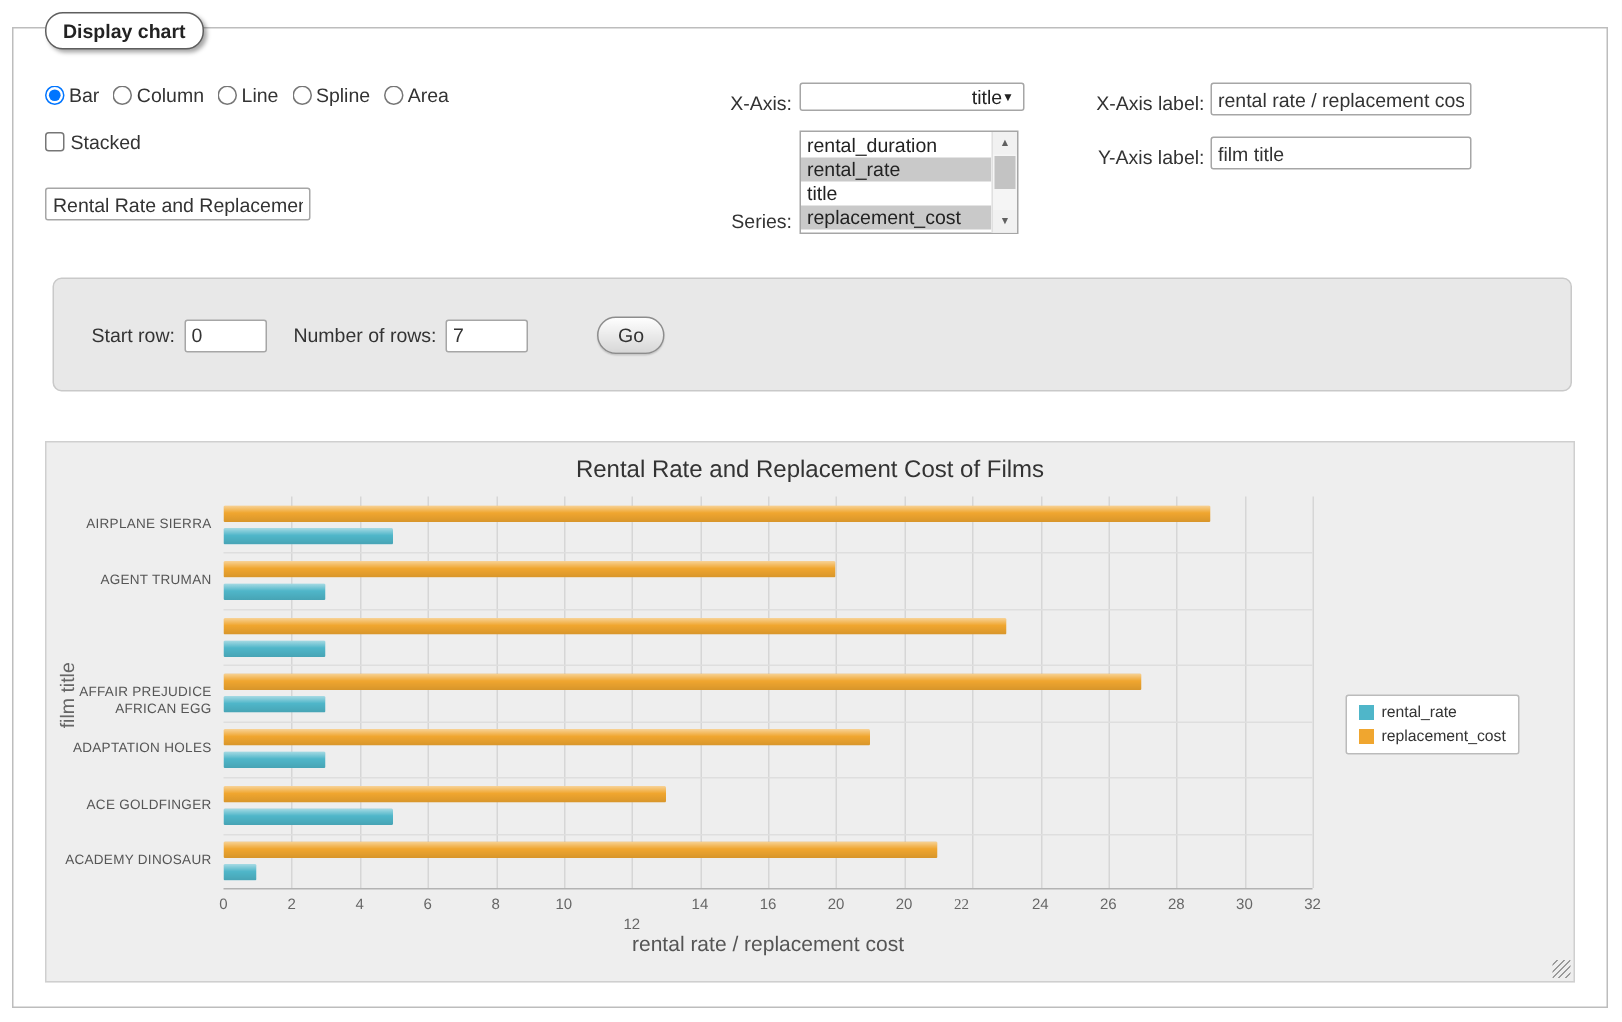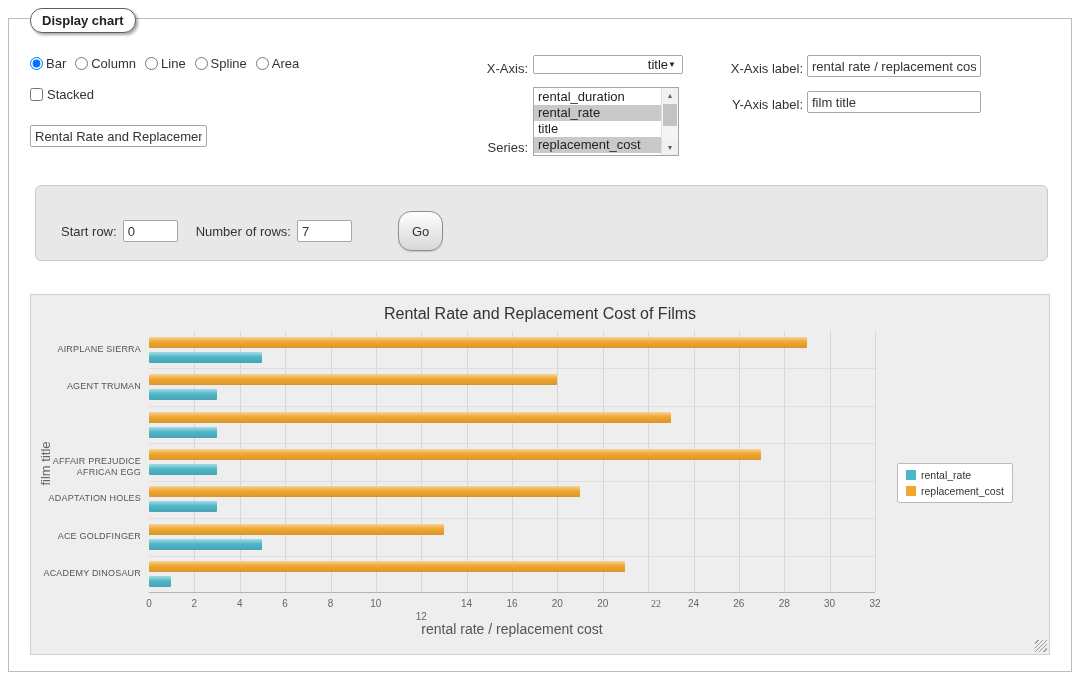--- a/index.html
+++ b/index.html
@@ -53,21 +53,21 @@
 
   .xlabel-input { position:absolute; left:807px; top:55px; width:174px; }
   .ylabel-input { position:absolute; left:807px; top:91px; width:174px; }
 
   .start-panel { position:absolute; left:35px; top:185px; width:1013px; height:76px;
                  background:#e8e8e8; border:1px solid #c9c9c9; border-radius:6px; }
   .start-row { position:absolute; left:25px; top:25px; display:flex; align-items:center;
                font-size:13px; color:#333; }
   .start-row .sm { width:55px; margin-left:6px; }
   .nrl { margin-left:18px; }
-  .go-btn { margin-left:46px; height:40px; padding:0 13px; border:1px solid #8d8d8d;
+  .go-btn { margin-left:46px; height:25px; padding:0 13px; border:1px solid #8d8d8d;
             border-radius:13px; background:linear-gradient(#fefefe,#d7d7d7);
             font:13px "Liberation Sans",sans-serif; color:#333;
             box-shadow:0 1px 1px rgba(0,0,0,.15); cursor:pointer; }
 
   .chart-box { position:absolute; left:30px; top:294px; width:1020px; height:361px;
                background:#eeeeee; border:1px solid #cfcfcf; }
   .chart-title { position:absolute; left:0; right:0; top:10px; text-align:center;
                  font-size:16px; color:#333; }
   .plot { position:absolute; left:118px; top:36px; width:726px; height:262px;
           border-bottom:1px solid #b3b3b3; }
@@ -224,21 +224,21 @@
       <div class="tick" style="left: 163.375px;">2</div>
       <div class="tick" style="left: 208.75px;">4</div>
       <div class="tick" style="left: 254.125px;">6</div>
       <div class="tick" style="left: 299.5px;">8</div>
       <div class="tick" style="left: 344.875px;">10</div>
       <div class="tick" style="left: 390.25px; margin-top: 13px;">12</div>
       <div class="tick" style="left: 435.625px;">14</div>
       <div class="tick" style="left: 481px;">16</div>
       <div class="tick" style="left: 526.375px;">20</div>
       <div class="tick" style="left: 571.75px;">20</div>
-      <div class="tick" style="left: 625px; font-family: Liberation Serif, serif;">22</div>
+      <div class="tick" style="left: 610px; font-family: Liberation Serif, serif;">22</div>
       <div class="tick" style="left: 662.5px;">24</div>
       <div class="tick" style="left: 707.875px;">26</div>
       <div class="tick" style="left: 753.25px;">28</div>
       <div class="tick" style="left: 798.625px;">30</div>
       <div class="tick" style="left: 844px;">32</div>
       <div class="cat" style="top: 48.7143px;">AIRPLANE SIERRA</div>
       <div class="cat" style="top: 86.1429px;">AGENT TRUMAN</div>
       <div class="cat" style="top: 123.571px; margin-top: 48px;">AFRICAN EGG</div>
       <div class="cat" style="top: 161px;">AFFAIR PREJUDICE</div>
       <div class="cat" style="top: 198.429px;">ADAPTATION HOLES</div>

